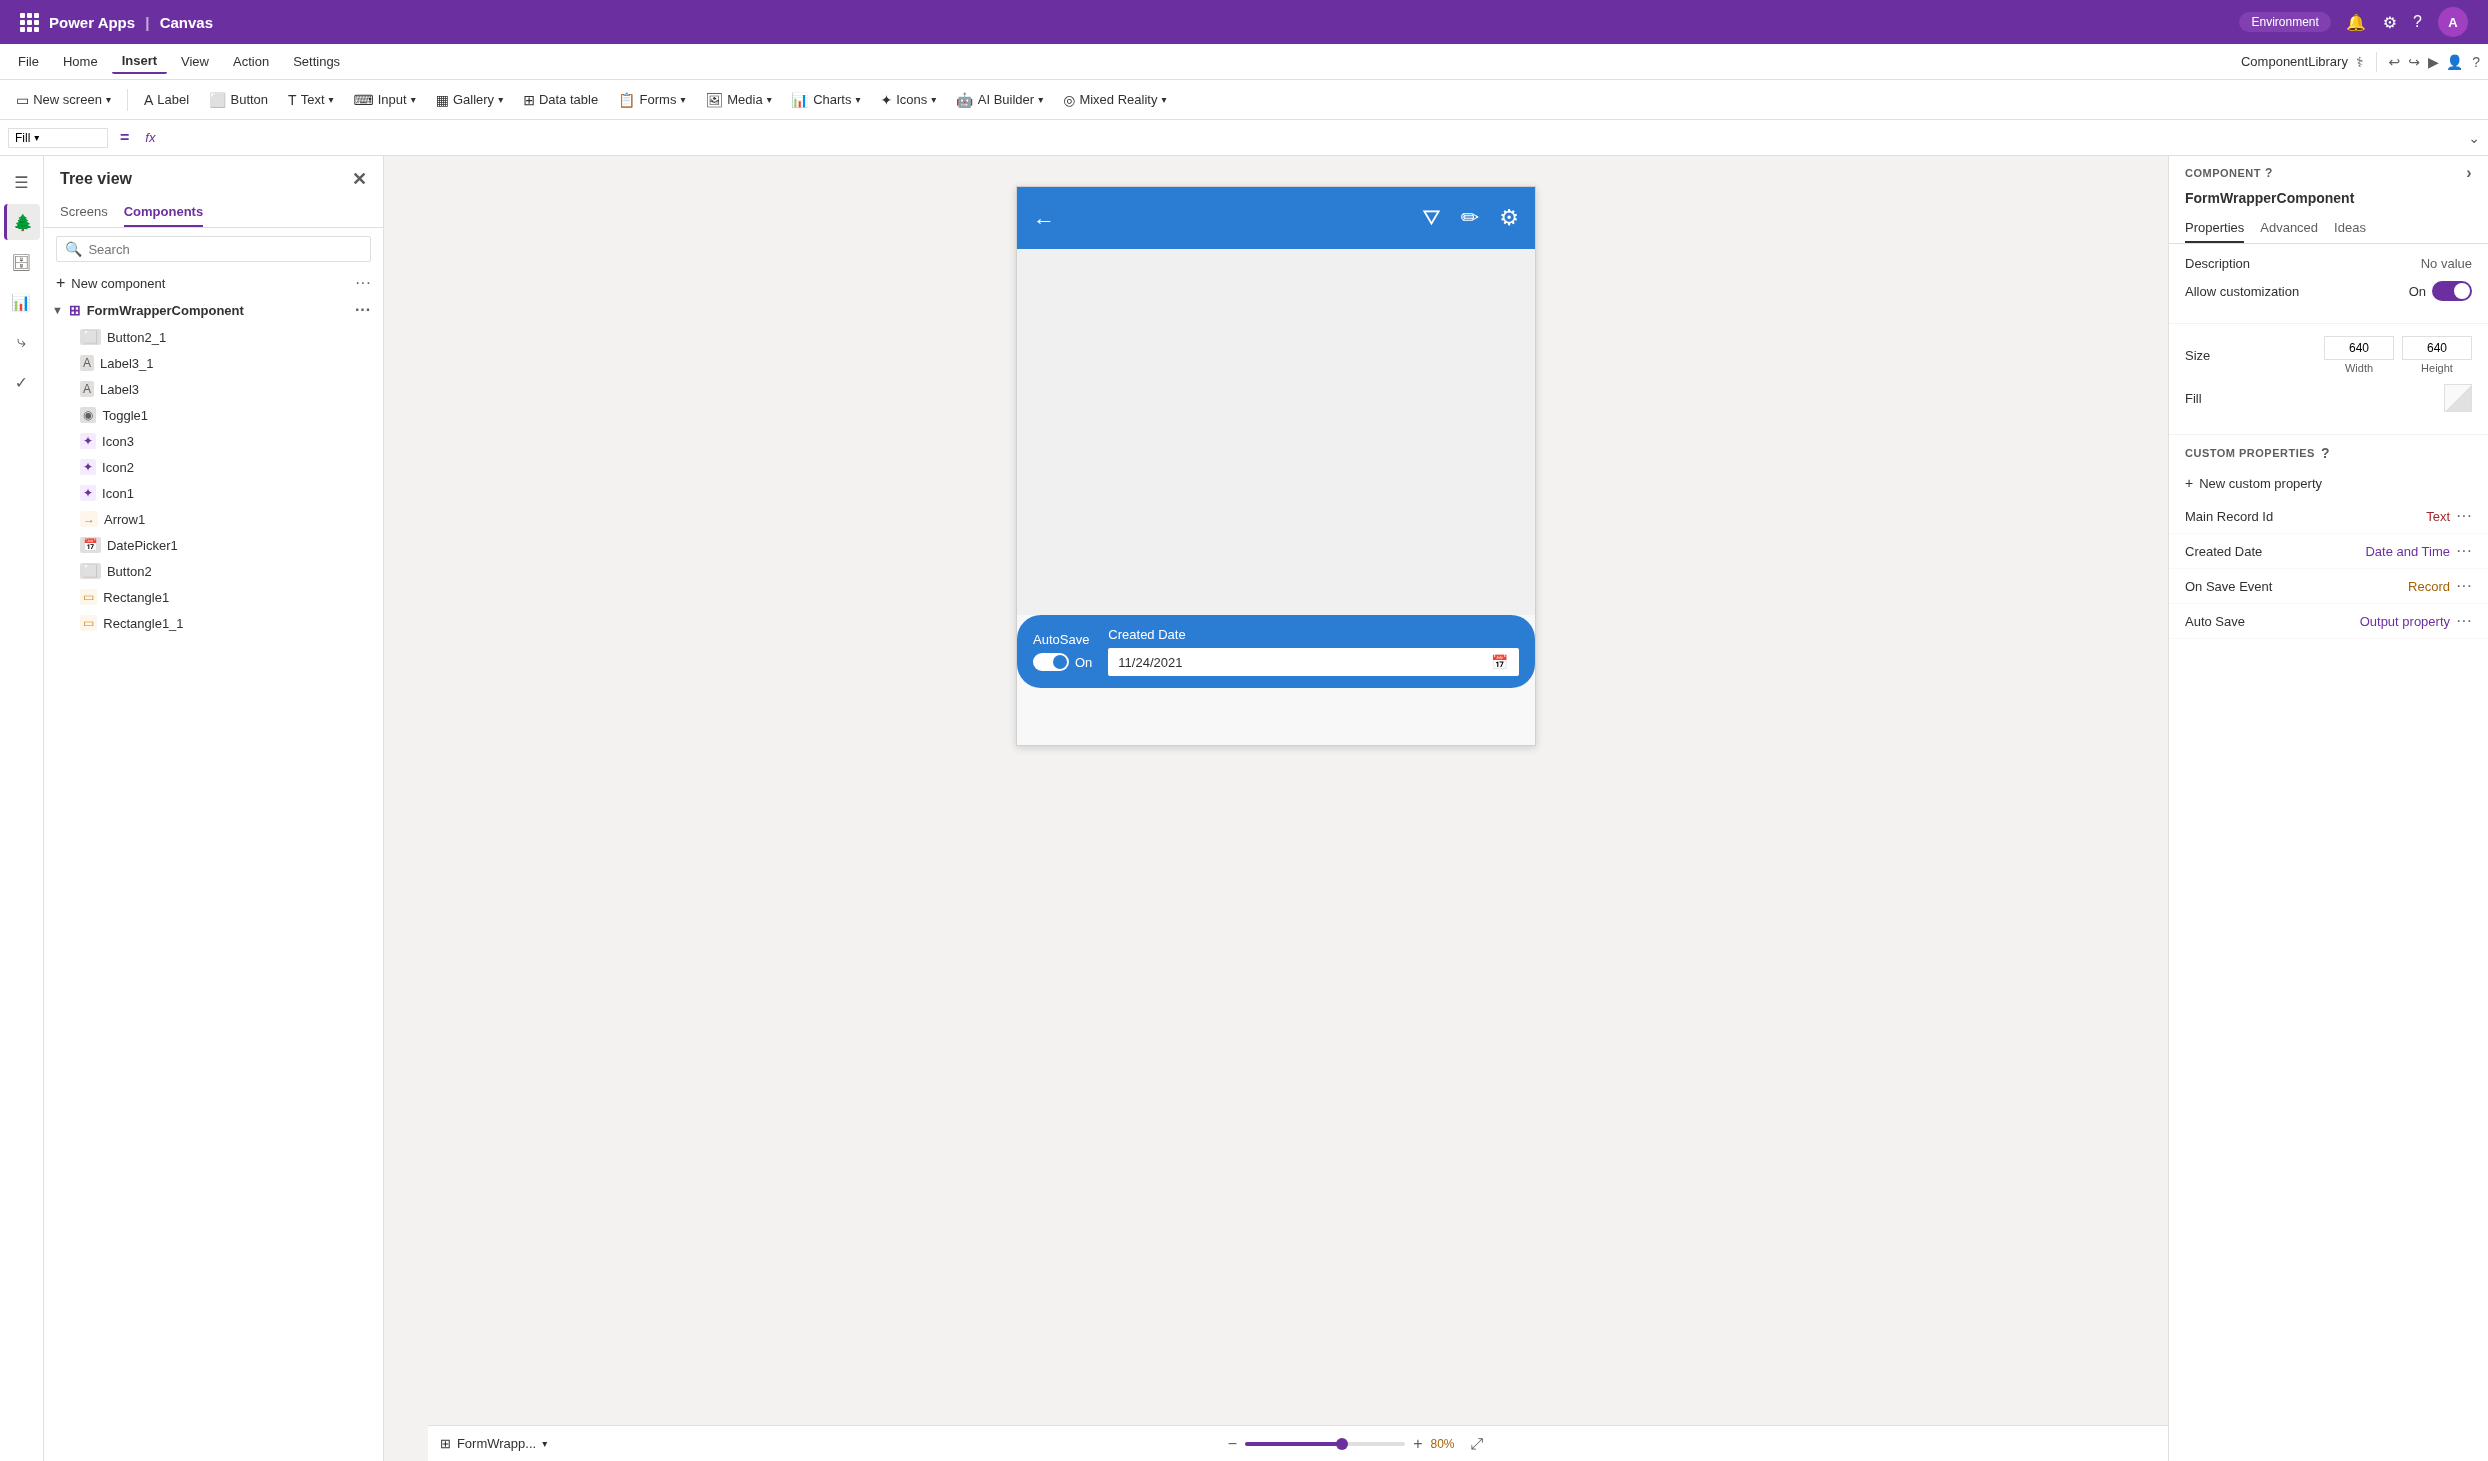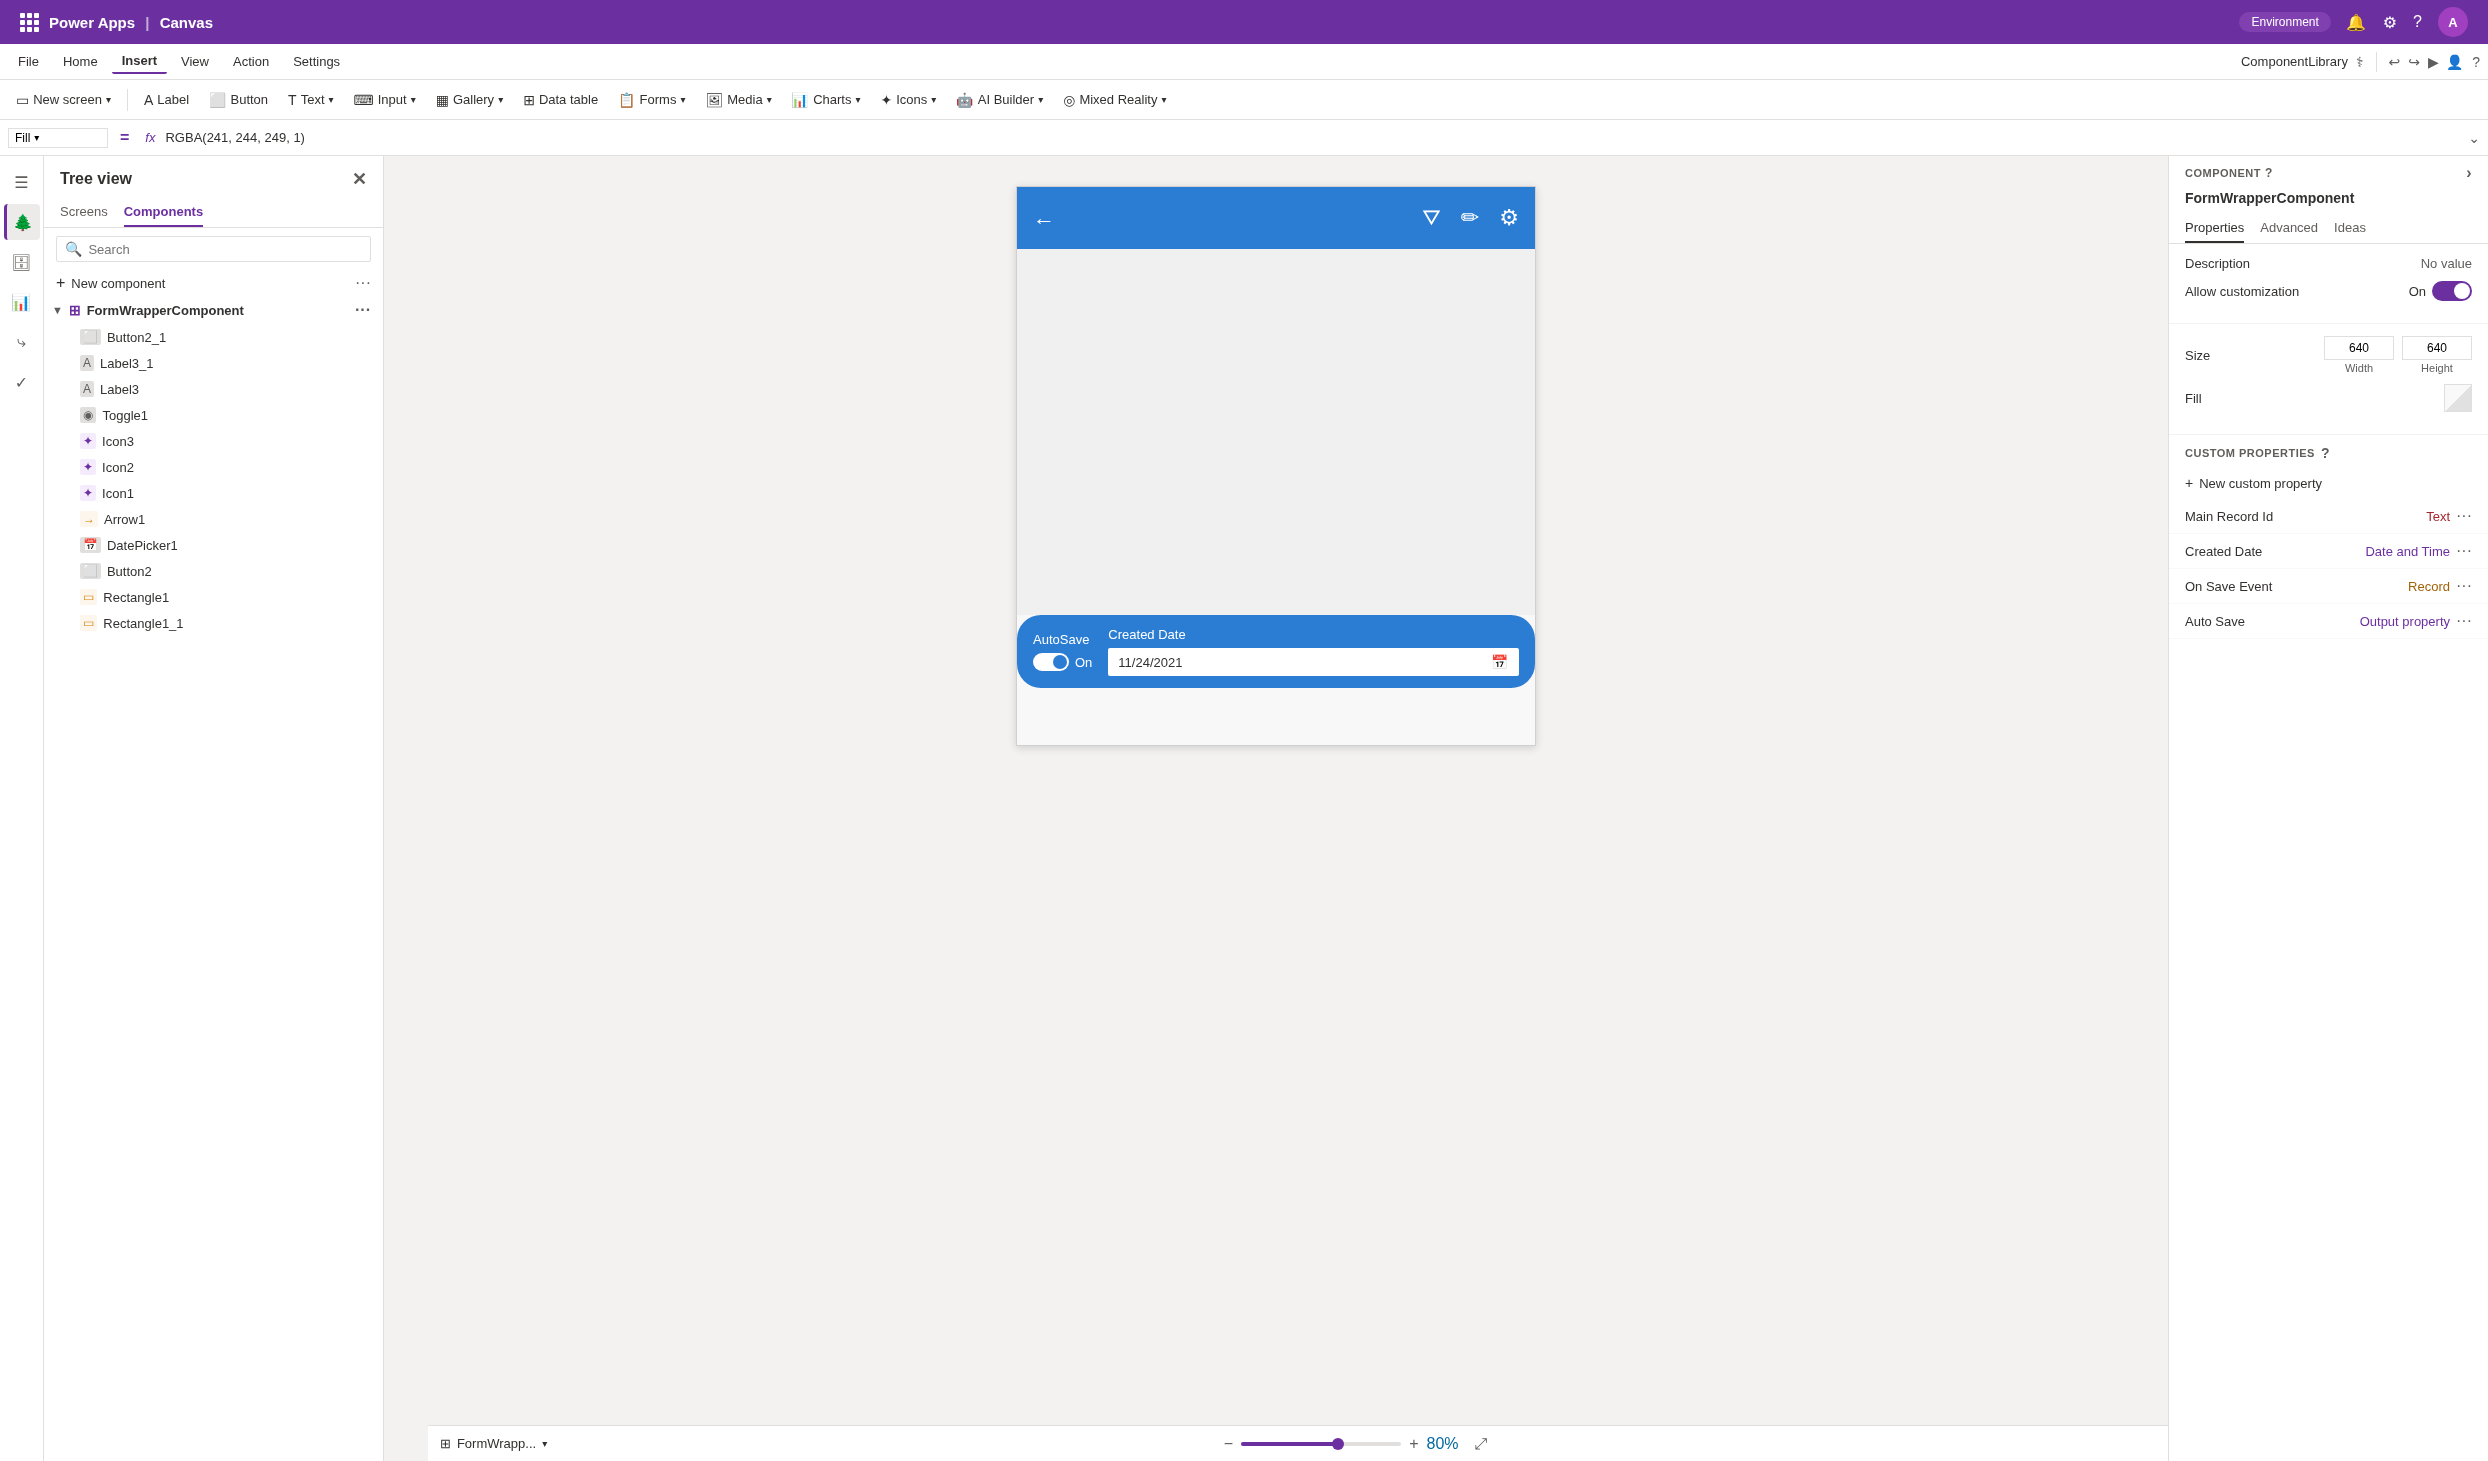--- a/index.html
+++ b/index.html
@@ -326,21 +326,21 @@
     }
     .zoom-slider-thumb {
       width: 12px;
       height: 12px;
       background: #6b2fa0;
       border-radius: 50%;
       position: absolute;
       top: -4px;
       left: 57%;
     }
-    .zoom-percent { font-size: 16px; color: #0369a1; }
+    .zoom-percent { font-size: 12px; color: #a16207; }
     .zoom-expand { font-size: 16px; color: #605e5c; cursor: pointer; margin-left: 8px; }
 
     
     .right-panel {
       width: 320px;
       background: white;
       border-left: 1px solid #e1dfdd;
       display: flex;
       flex-direction: column;
       overflow-y: auto;
@@ -598,21 +598,20 @@
   </div>
 </div>
 
 <div class="formula-bar">
   <div class="formula-dropdown">
     <span>Fill</span>
     <span style="font-size:10px;">▾</span>
   </div>
   <span class="formula-equals">=</span>
   <span class="formula-fx">fx</span>
-  <input class="formula-input" value="RGBA(241, 244, 249, 1)" style="">
   <span class="formula-expand">⌄</span>
 </div>
 
 <div class="main-layout">
 
   <div class="left-icons">
     <div class="left-icon">☰</div>
     <div class="left-icon active">🌲</div>
     <div class="left-icon">🗄</div>
     <div class="left-icon">📊</div>

